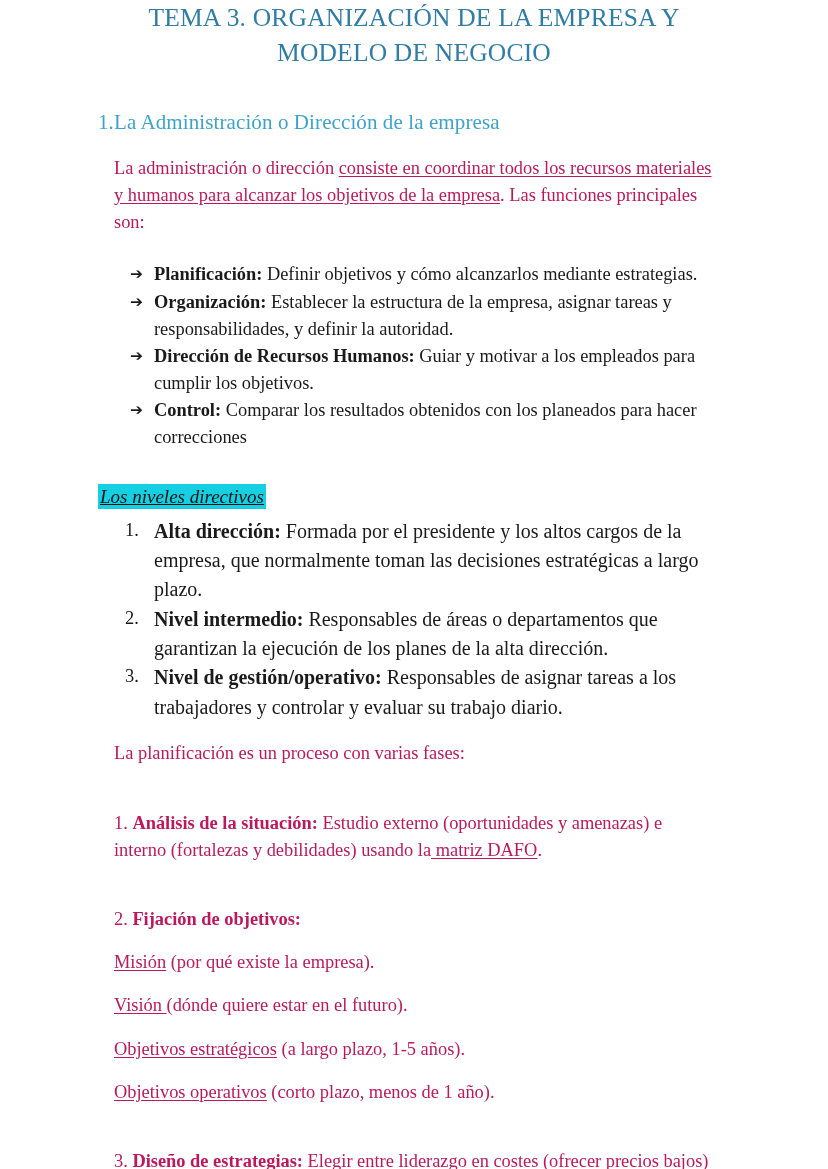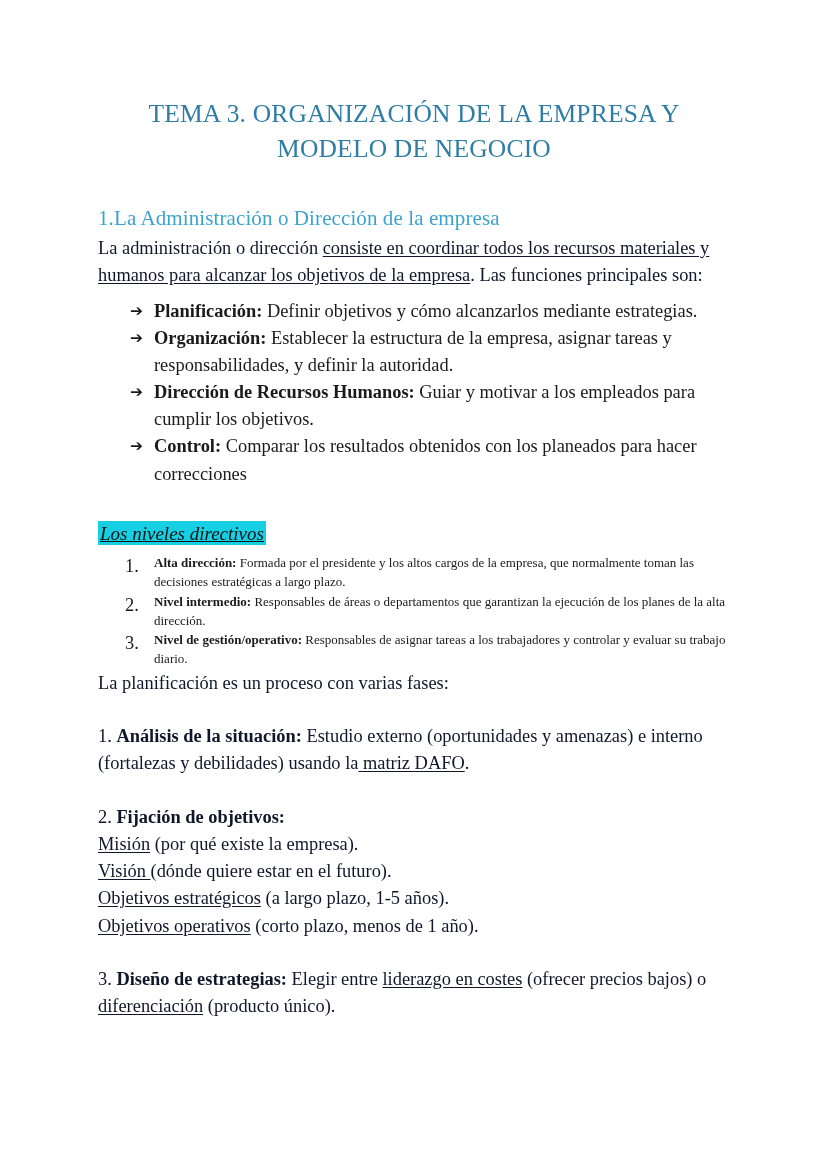--- a/index.html
+++ b/index.html
@@ -19,21 +19,20 @@
     position: relative;
     width: 828px;
     height: 1169px;
     box-sizing: border-box;
     padding: 0 98px;
     overflow: hidden;
   }
   
   .doc-title {
     margin: 0;
-    padding-top: 96px;
     font-size: 25.5px;
     font-weight: 400;
     line-height: 1.39;
     text-align: center;
     color: #2f7da6;
     letter-spacing: 0.2px;
   }
   .doc-title .ttl-line { display: block; }
   
   .section-heading {
@@ -41,24 +40,24 @@
     font-size: 21px;
     font-weight: 400;
     line-height: 1.28;
     color: #3ba3cd;
     letter-spacing: 0.1px;
   }
   #sec1-heading { padding-top: 38px; }
   #sec2-heading { padding-top: 46px; }
   
   .body-text {
-    margin: 0;
+    margin: 16px;
     font-size: 18.4px;
     line-height: 1.48;
-    color: #0f172a;
+    color: #be185d;
   }
   .intro-para { padding-top: 3px; }
   .lead-para  { padding-top: 2px; }
   .phase-para { padding-top: 26px; }
   .sub-line   { padding-top: 0; }
   b, strong { font-weight: 700; }
   u, .u { text-decoration: underline; text-underline-offset: 2px; }
   
   .arrow-list {
     list-style: none;
@@ -101,21 +100,21 @@
   .num-list {
     list-style: none;
     margin: 0;
     padding: 8px 0 0 0;
     counter-reset: numitem;
   }
   .num-list li {
     position: relative;
     counter-increment: numitem;
     padding-left: 56px;
-    font-size: 13px;
+    font-size: 20px;
     line-height: 1.47;
     margin: 0;
   }
   .num-list li::before {
     content: counter(numitem) ".";
     position: absolute;
     left: 27px;
     top: 0;
     font-size: 18.4px;
     line-height: 1.47;

